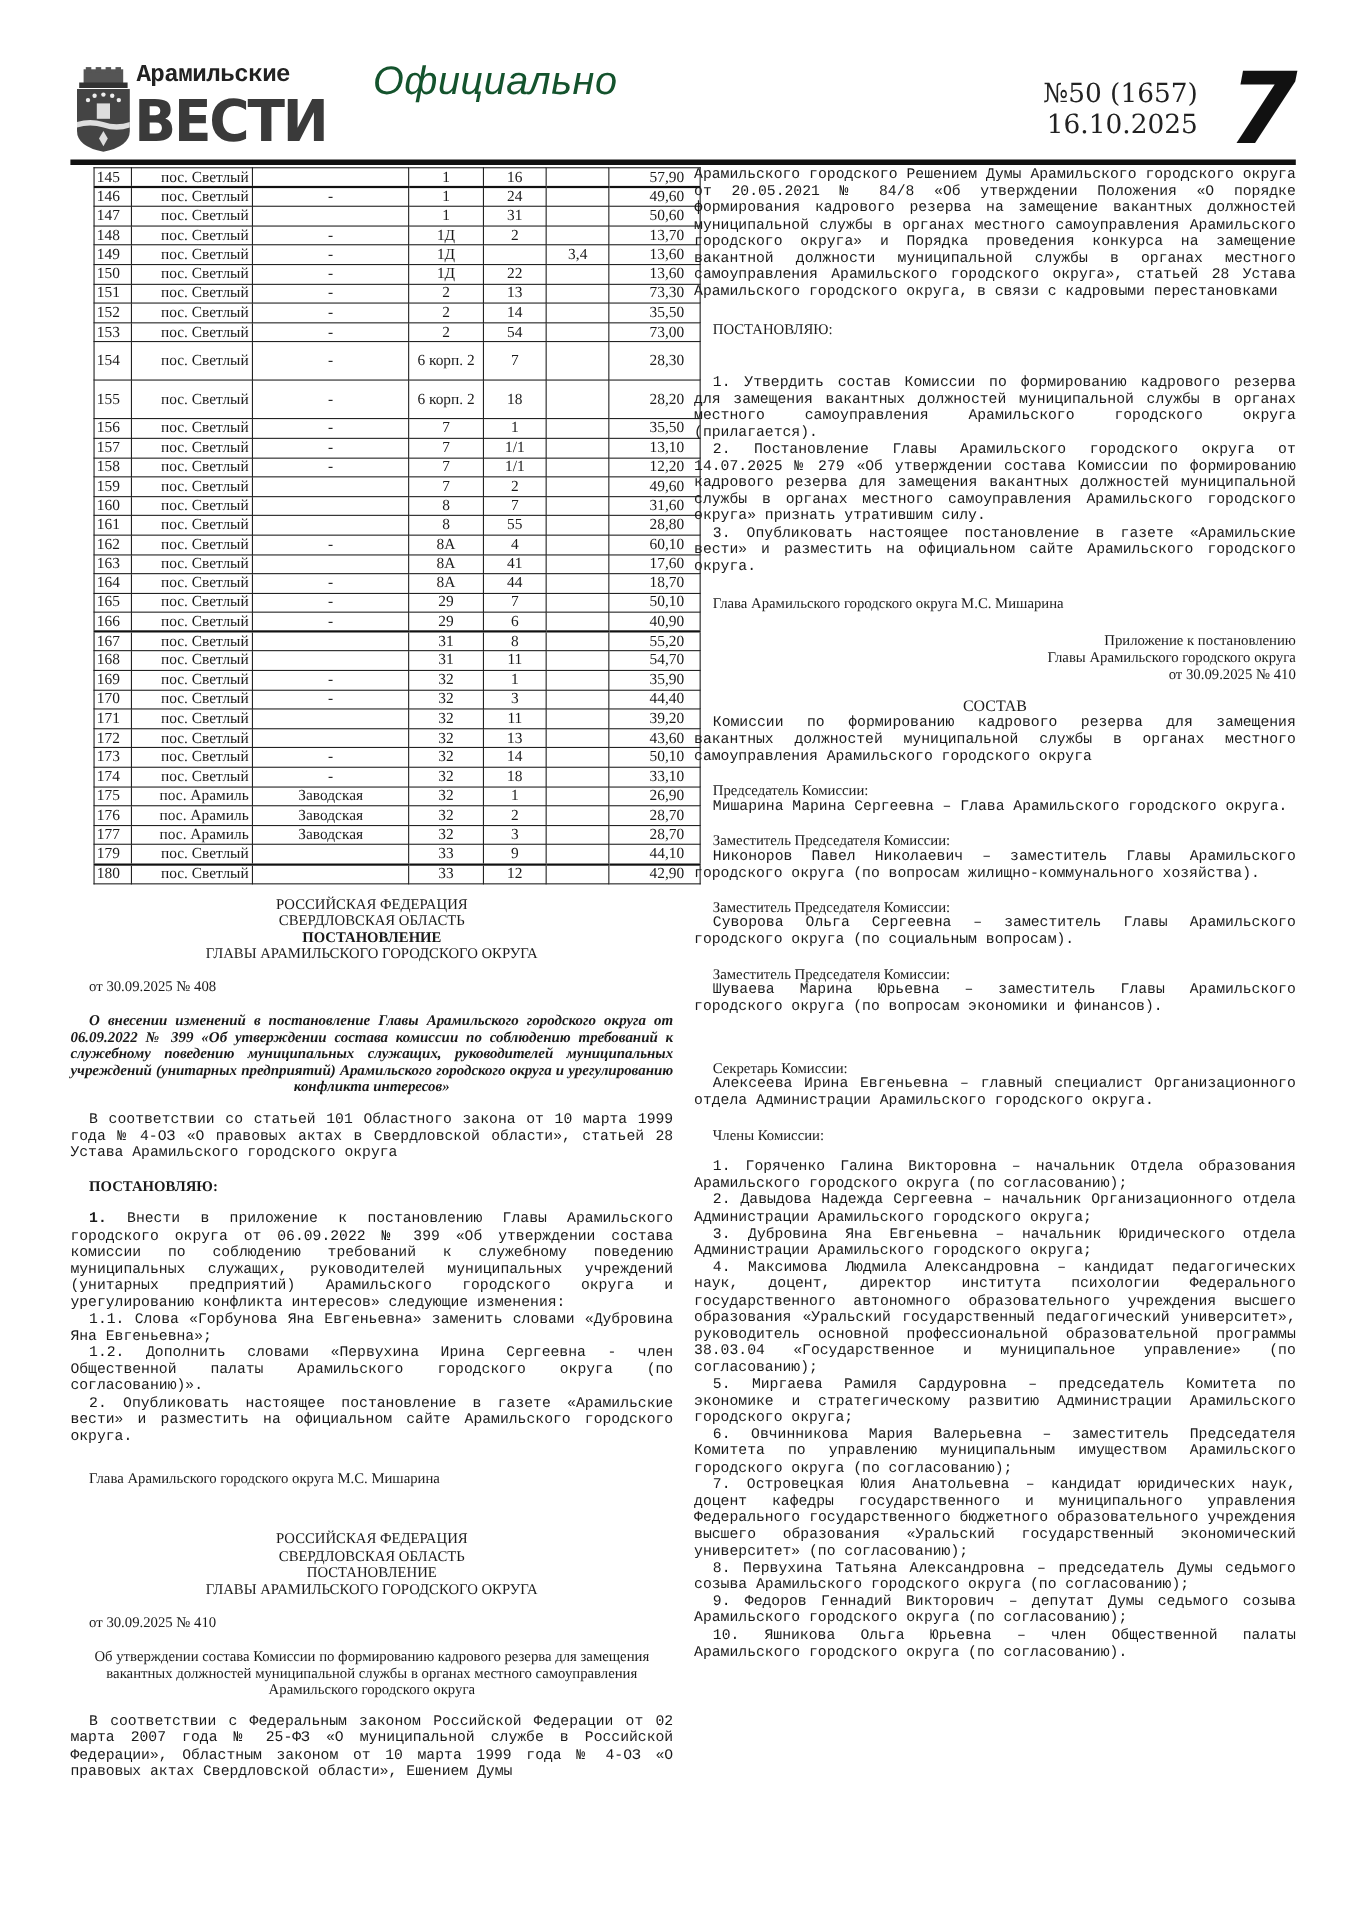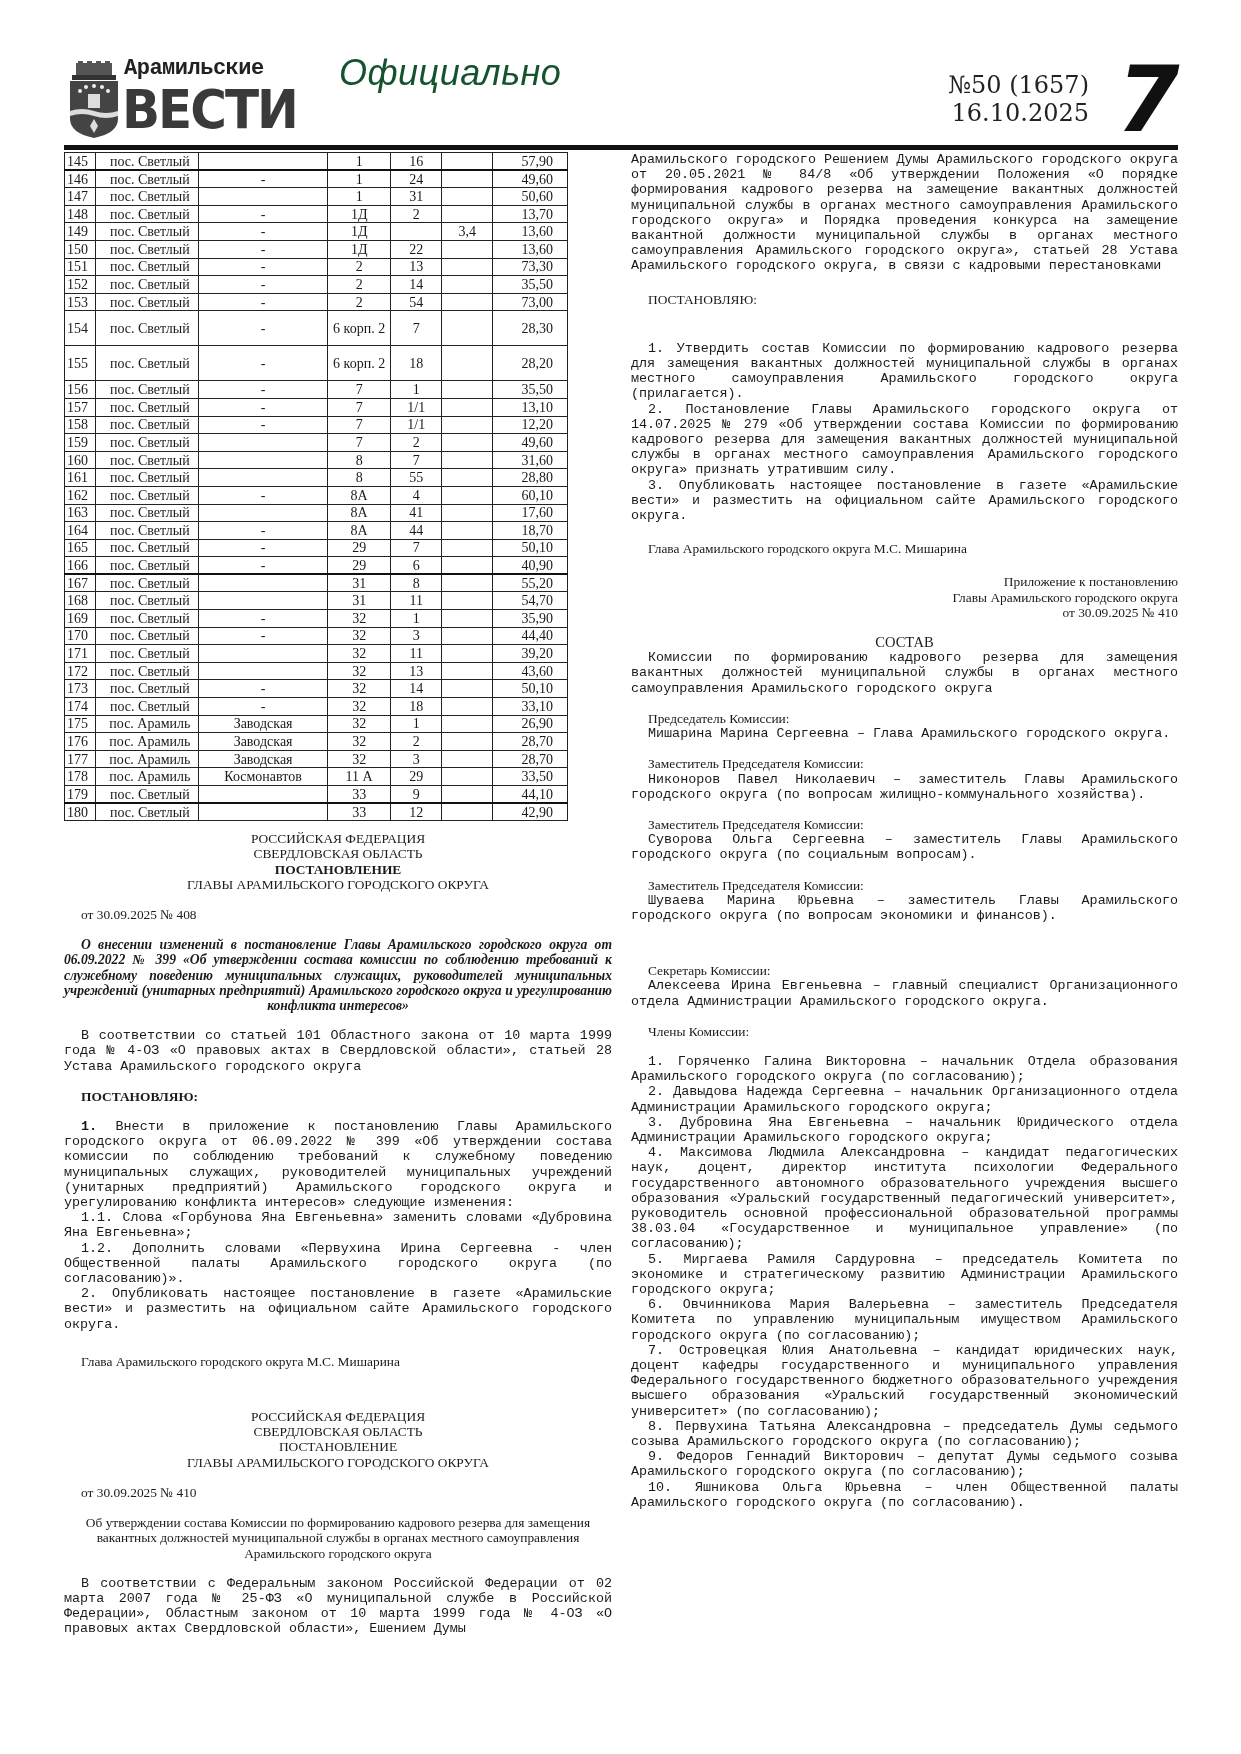--- a/index.html
+++ b/index.html
@@ -11,24 +11,24 @@
     .logo { position: absolute; left: 0; top: 6px; width: 60px; height: 78px; }
     .brand-top { position: absolute; left: 60px; top: 6px; font-family: Liberation Mono, monospace; font-size: 22px; font-weight: bold; letter-spacing: -0.5px; color: #222; }
     .brand-main { position: absolute; left: 58px; top: 28px; font-family: "DejaVu Sans", sans-serif; font-size: 50px; font-weight: bold; letter-spacing: -2px; color: #3a3a3a; line-height: 54px; transform: scaleY(1.05); }
     .section-title { position: absolute; left: 275px; top: 10px; font-family: Liberation Sans, sans-serif; font-style: italic; font-size: 36px; color: #14532d; letter-spacing: 0.5px; }
     .issue { position: absolute; left: 815px; top: 16px; text-align: right; width: 210px; font-family: "DejaVu Serif", serif; font-size: 24px; line-height: 28px; color: #222; }
     .page-number { position: absolute; left: 1053px; top: 0px; font-family: "DejaVu Sans", sans-serif; font-size: 90px; font-weight: bold; font-style: italic; color: #111; line-height: 90px; }
     .rule { position: absolute; left: 64px; top: 145px; width: 1114px; height: 5px; background: #111; }
 
     
     .col-left { position: absolute; left: 64px; top: 152px; width: 548px; }
-    table.addr { border-collapse: collapse; width: 504px; font-size: 14px; line-height: 15px; }
+    table.addr { border-collapse: collapse; width: 552px; font-size: 14px; line-height: 15px; margin-left: 21px; }
     table.addr td { border: 1px solid #222; padding: 0 3px; height: 17.6px; text-align: center; vertical-align: middle; white-space: nowrap; }
     table.addr td.num { width: 32px; text-align: left; padding-left: 2px; }
-    table.addr td.place { width: 104px; text-align: center; padding-left: 8px; }
+    table.addr td.place { width: 104px; text-align: right; padding-left: 8px; }
     table.addr td.street { width: 134px; }
     table.addr td.house { width: 64px; }
     table.addr td.apt { width: 54px; }
     table.addr td.room { width: 54px; }
     table.addr td.area { width: 78px; text-align: right; padding-right: 14px; }
     table.addr tr.tall td { height: 35px; }
     table.addr td.house.two-line { line-height: 13px; }
     table.addr tr.thick-top td { border-top: 2.5px solid #111; }
 
     .center { text-align: center; }
@@ -371,29 +371,20 @@
         <tr>
           <td class="num">177</td>
           <td class="place">пос. Арамиль</td>
           <td class="street">Заводская</td>
           <td class="house">32</td>
           <td class="apt">3</td>
           <td class="room"></td>
           <td class="area">28,70</td>
         </tr>
         <tr>
-          <td class="num">178</td>
-          <td class="place">пос. Арамиль</td>
-          <td class="street">Космонавтов</td>
-          <td class="house">11 А</td>
-          <td class="apt">29</td>
-          <td class="room"></td>
-          <td class="area">33,50</td>
-        </tr>
-        <tr>
           <td class="num">179</td>
           <td class="place">пос. Светлый</td>
           <td class="street"></td>
           <td class="house">33</td>
           <td class="apt">9</td>
           <td class="room"></td>
           <td class="area">44,10</td>
         </tr>
         <tr class="thick-top">
           <td class="num">180</td>

